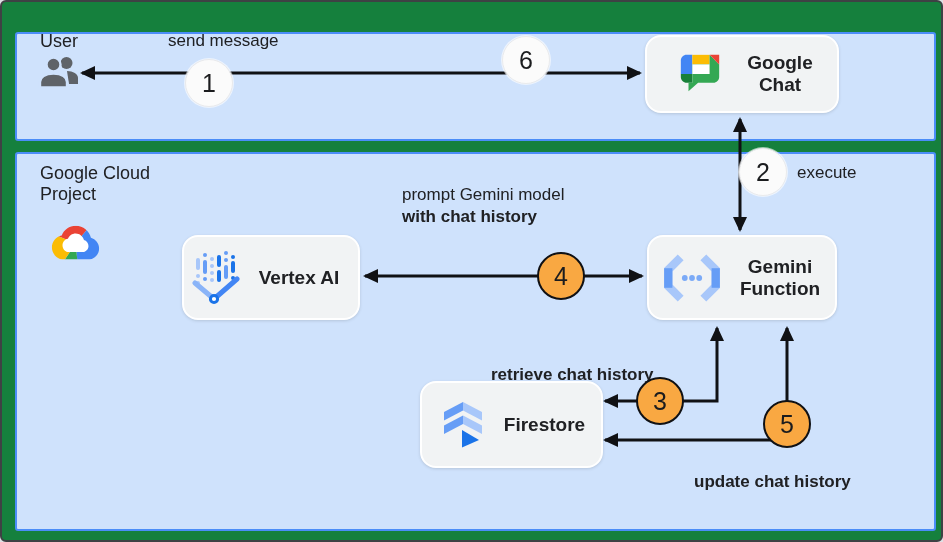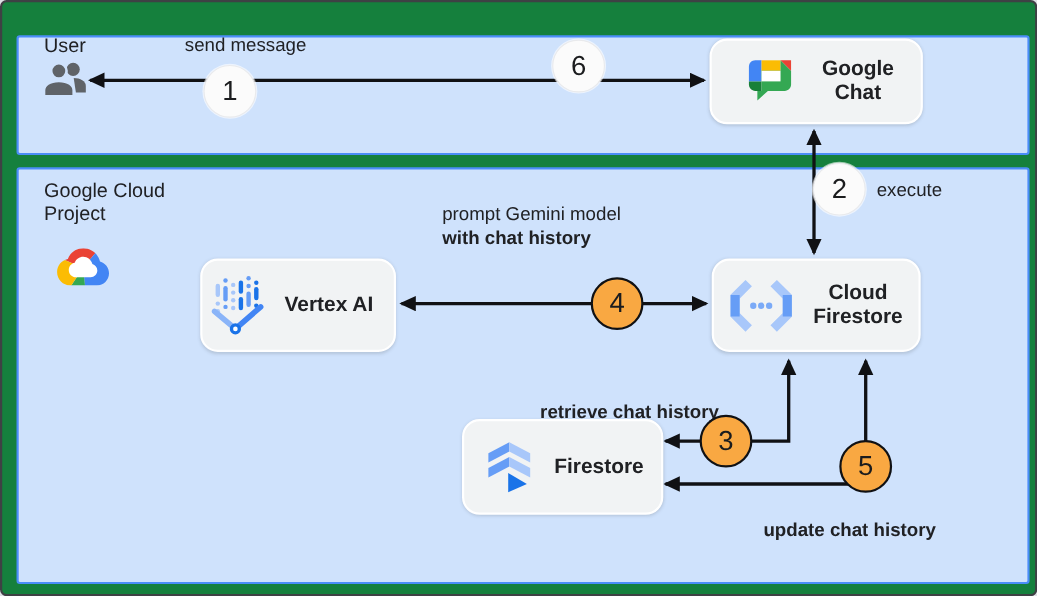--- a/index.html
+++ b/index.html
@@ -156,21 +156,21 @@
   <div class="node" id="node-cloud-function">
     <svg width="66" height="50" viewBox="0 0 64 48">
       <polyline points="21,4 9,16 9,32 21,44" stroke="#a8c7fa" stroke-width="8" fill="none"></polyline>
       <line x1="9" y1="14.5" x2="9" y2="33.5" stroke="#669df6" stroke-width="8"></line>
       <polyline points="43,4 55,16 55,32 43,44" stroke="#a8c7fa" stroke-width="8" fill="none"></polyline>
       <line x1="55" y1="14.5" x2="55" y2="33.5" stroke="#669df6" stroke-width="8"></line>
       <circle cx="25" cy="24" r="2.8" fill="#7baaf7"></circle>
       <circle cx="32" cy="24" r="2.8" fill="#7baaf7"></circle>
       <circle cx="39" cy="24" r="2.8" fill="#7baaf7"></circle>
     </svg>
-    <div class="node-label">Cloud Firestore</div>
+    <div class="node-label">Gemini Function</div>
   </div>
 
   <div class="node" id="node-firestore">
     <svg width="50" height="50" viewBox="0 0 50 50">
       <polygon points="25,2 25,10.5 6,20.5 6,12" fill="#669df6"></polygon>
       <polygon points="25,2 44,12 44,20.5 25,10.5" fill="#a8c7fa"></polygon>
       <polygon points="25,15.5 25,24 6,34 6,25.5" fill="#669df6"></polygon>
       <polygon points="25,15.5 44,25.5 44,34 25,24" fill="#a8c7fa"></polygon>
       <polygon points="24,30 41,40 24,47.5" fill="#1a73e8"></polygon>
     </svg>

